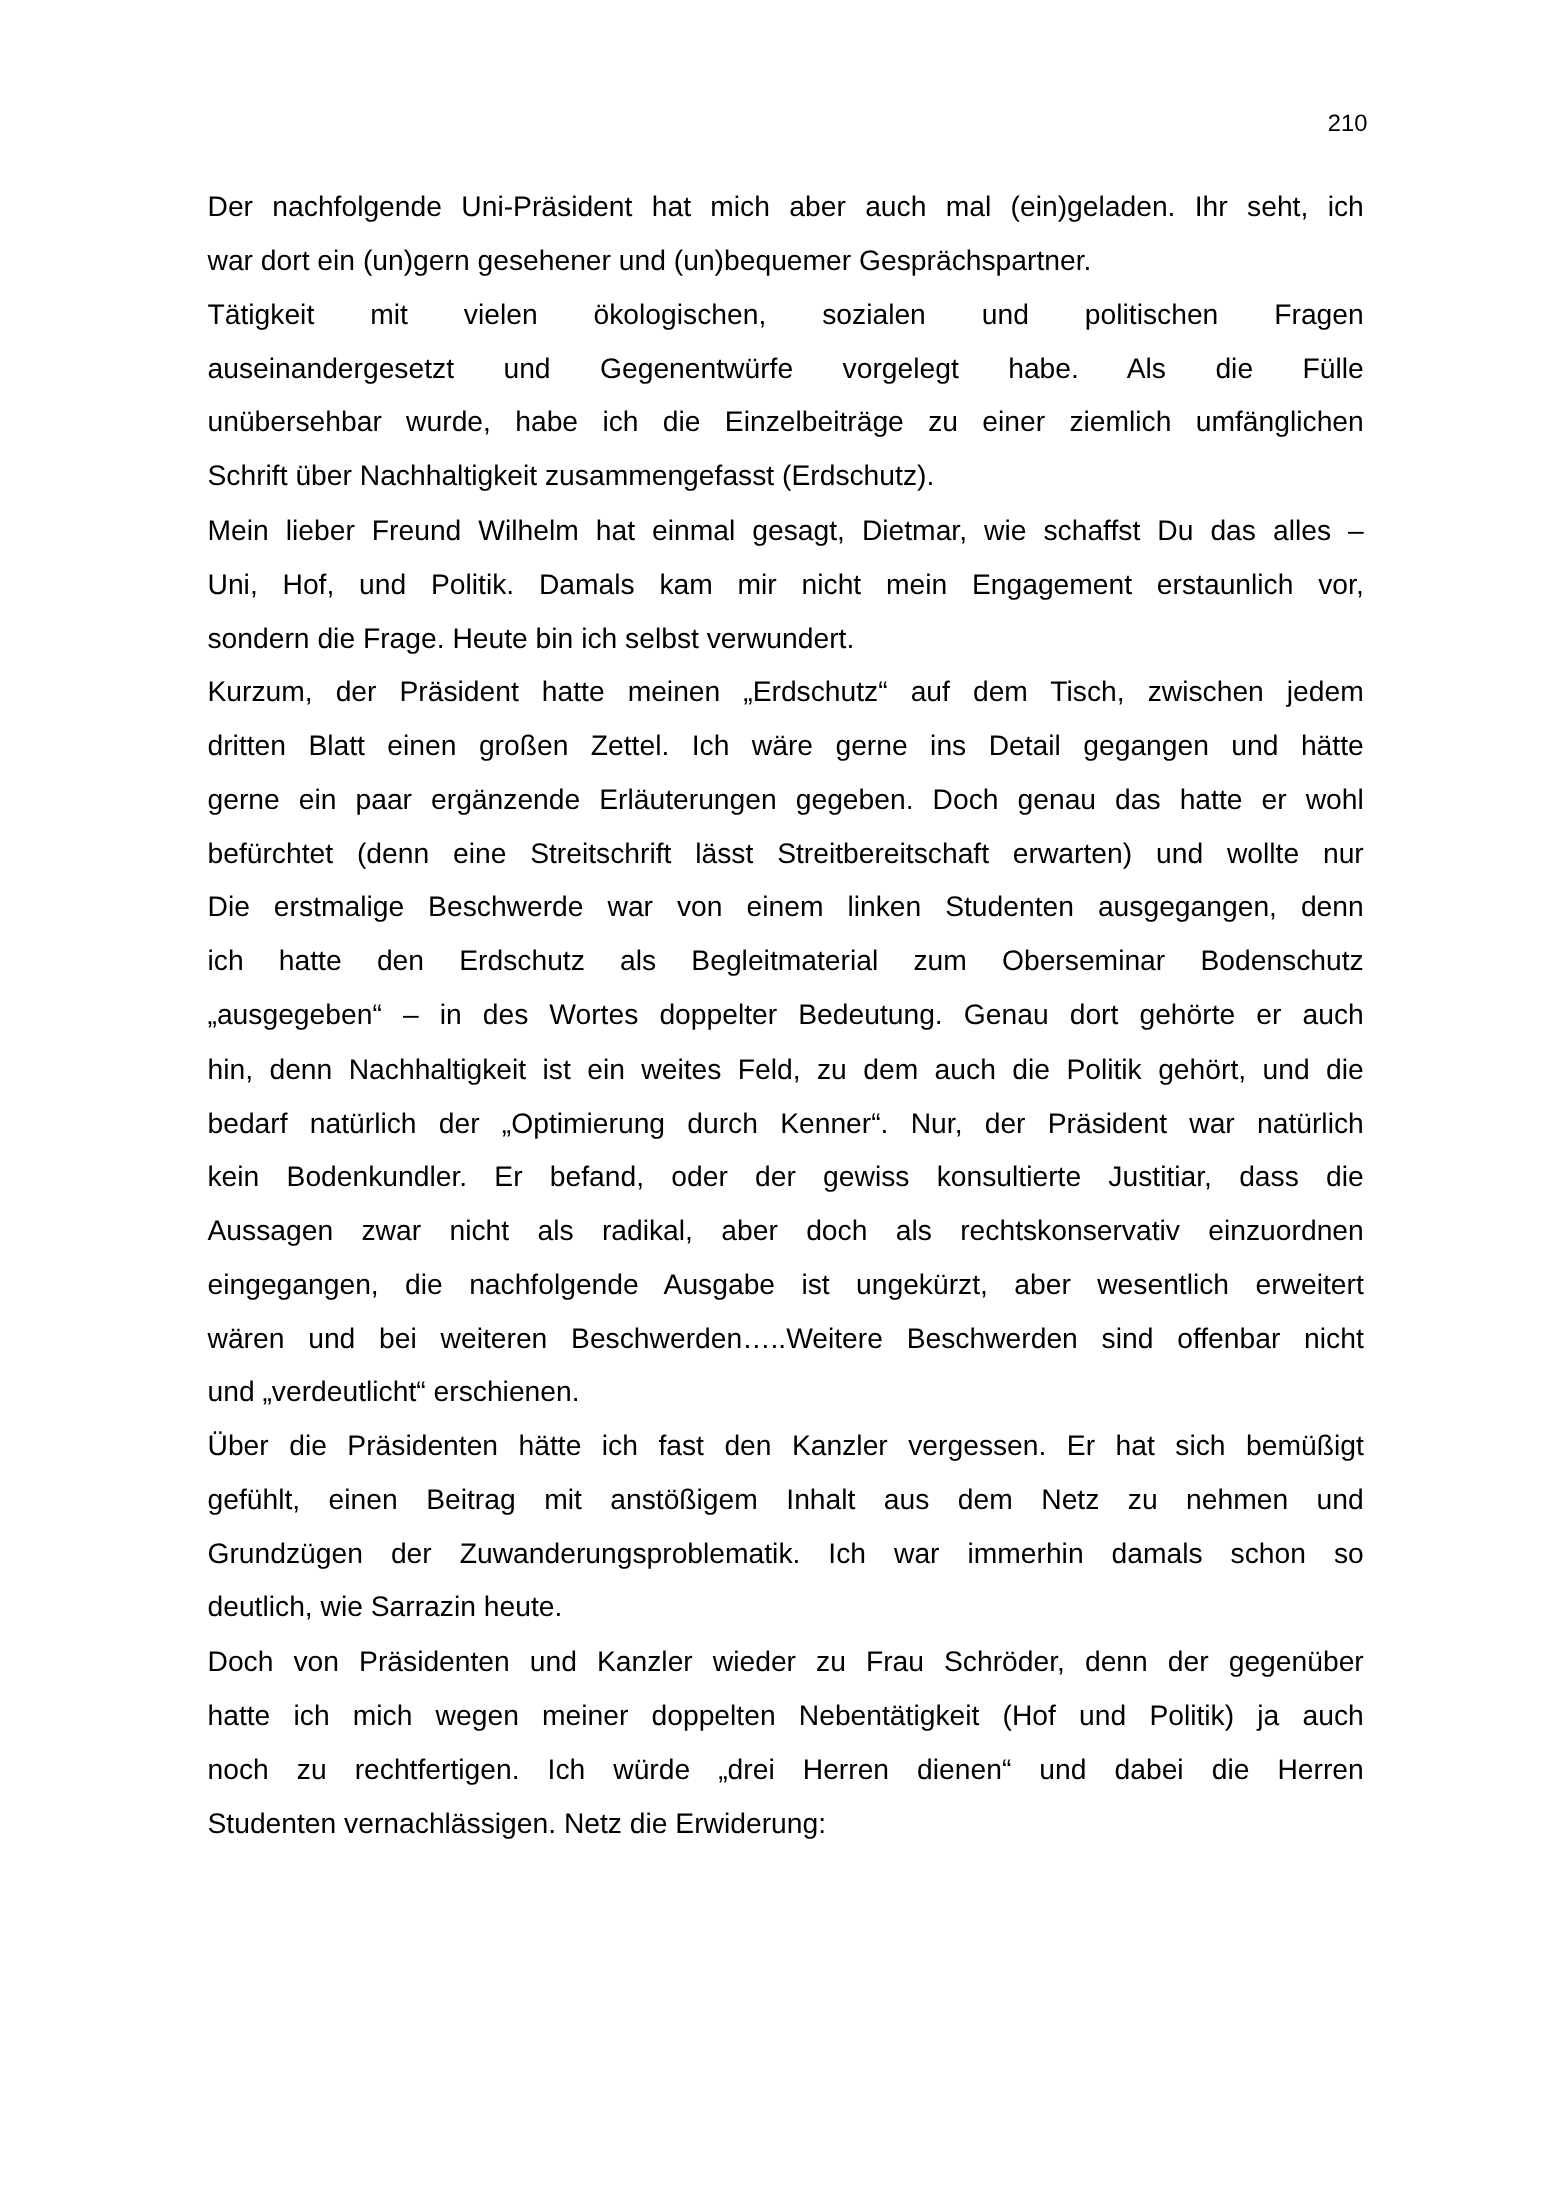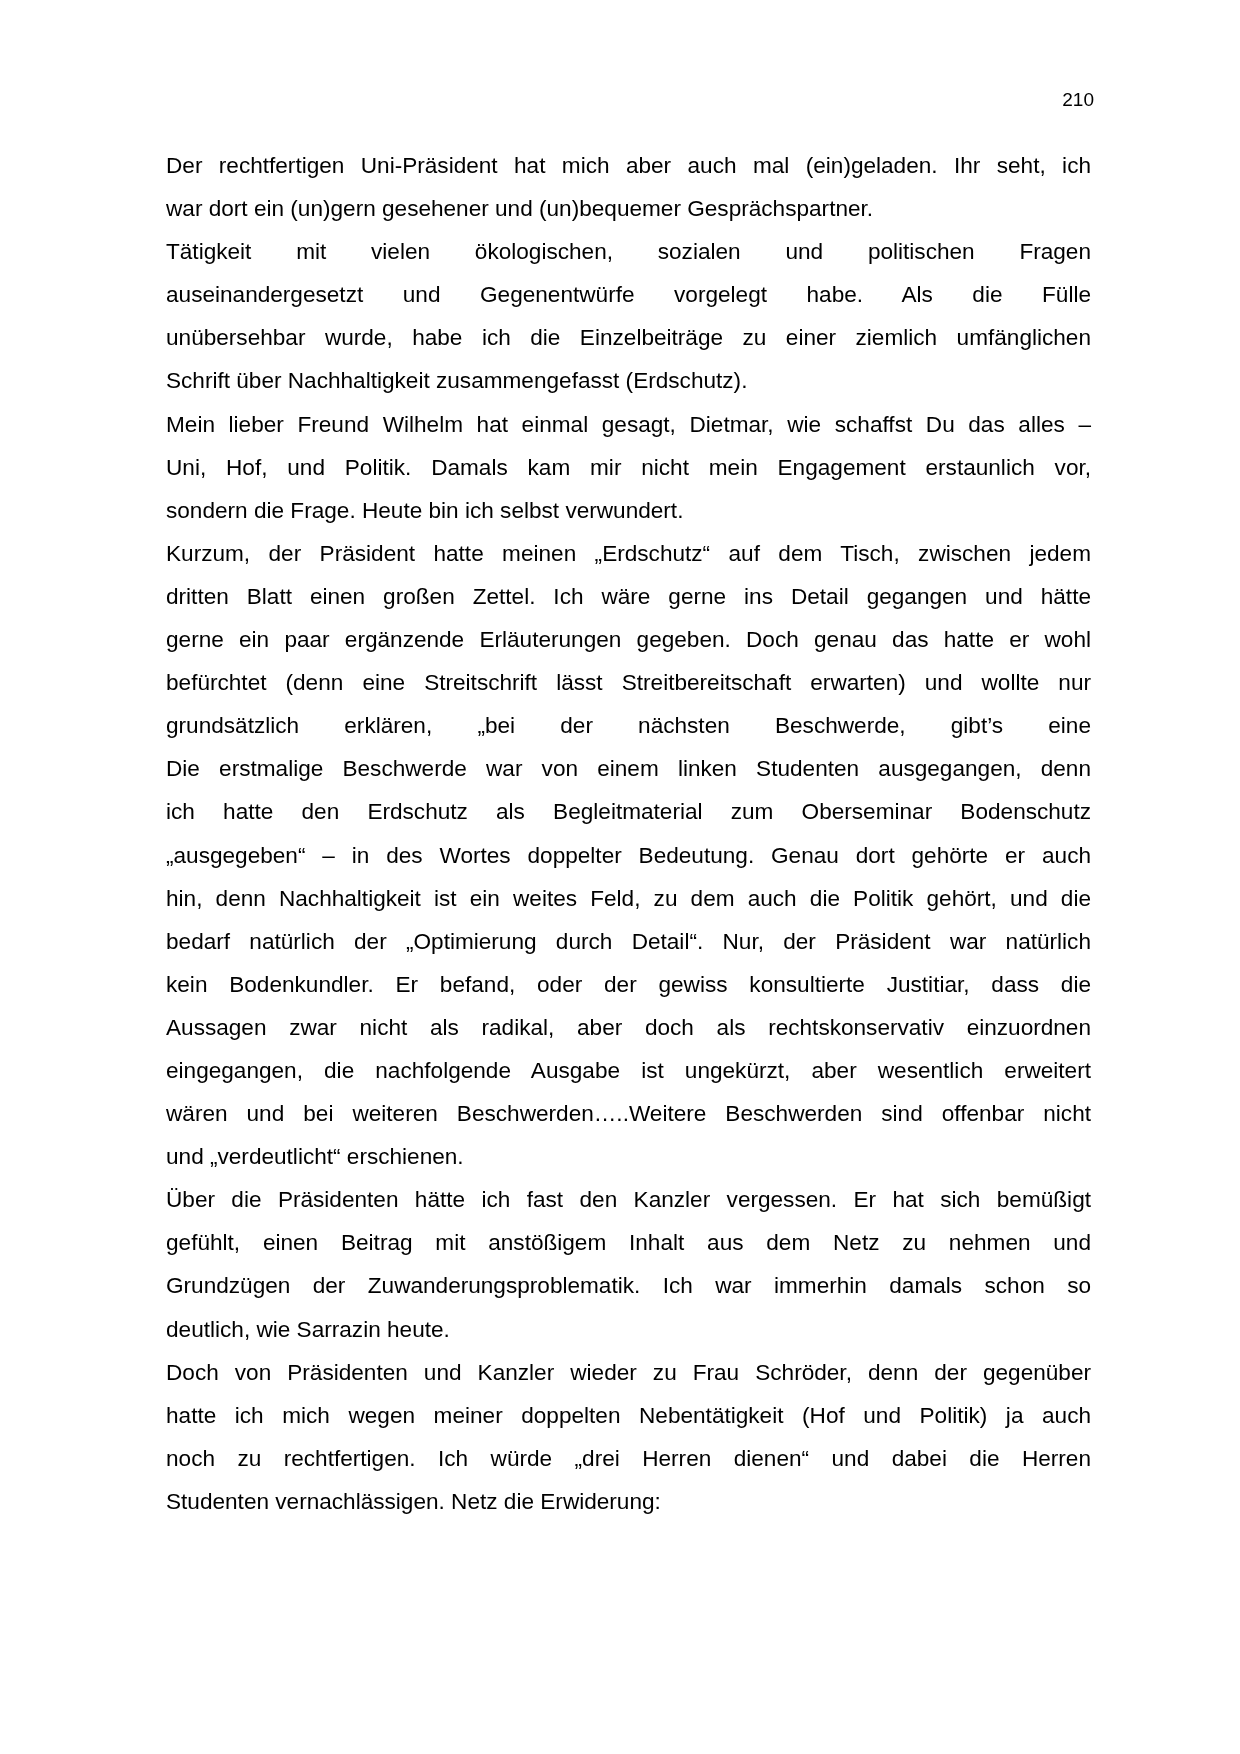--- a/index.html
+++ b/index.html
@@ -21,47 +21,46 @@
     }
     .line.last { text-align: center; text-align-last: left; }
   </style>
 </head>
 <body>
 
 <div class="page-number">210</div>
 
 <div class="body-text">
   <div class="paragraph">
-    <span class="line">Der rechtfertigen Uni-Präsident hat mich aber auch mal (ein)geladen. Ihr seht, ich</span>
+    <span class="line">Der nachfolgende Uni-Präsident hat mich aber auch mal (ein)geladen. Ihr seht, ich</span>
     <span class="line last">war dort ein (un)gern gesehener und (un)bequemer Gesprächspartner.</span>
   </div>
   <div class="paragraph">
     <span class="line">Tätigkeit mit vielen ökologischen, sozialen und politischen Fragen</span>
     <span class="line">auseinandergesetzt und Gegenentwürfe vorgelegt habe. Als die Fülle</span>
     <span class="line">unübersehbar wurde, habe ich die Einzelbeiträge zu einer ziemlich umfänglichen</span>
     <span class="line last">Schrift über Nachhaltigkeit zusammengefasst (Erdschutz).</span>
   </div>
   <div class="paragraph">
     <span class="line">Mein lieber Freund Wilhelm hat einmal gesagt, Dietmar, wie schaffst Du das alles –</span>
     <span class="line">Uni, Hof, und Politik. Damals kam mir nicht mein Engagement erstaunlich vor,</span>
     <span class="line last">sondern die Frage. Heute bin ich selbst verwundert.</span>
   </div>
   <div class="paragraph">
     <span class="line">Kurzum, der Präsident hatte meinen „Erdschutz“ auf dem Tisch,  zwischen jedem</span>
     <span class="line">dritten Blatt einen großen Zettel. Ich wäre gerne ins Detail gegangen und hätte</span>
     <span class="line">gerne ein paar ergänzende Erläuterungen gegeben. Doch genau das hatte er wohl</span>
     <span class="line">befürchtet (denn eine Streitschrift lässt Streitbereitschaft erwarten) und wollte nur</span>
-    <span class="line">grundsätzlich erklären, „bei der nächsten Beschwerde, gibt’s eine</span>
   </div>
   <div class="paragraph">
     <span class="line">Die erstmalige  Beschwerde war von einem linken Studenten ausgegangen, denn</span>
     <span class="line">ich hatte den Erdschutz als Begleitmaterial zum Oberseminar Bodenschutz</span>
     <span class="line">„ausgegeben“ – in des Wortes doppelter Bedeutung. Genau dort gehörte er auch</span>
     <span class="line">hin, denn Nachhaltigkeit ist ein weites Feld, zu dem auch die Politik gehört, und die</span>
-    <span class="line">bedarf natürlich der „Optimierung durch Detail“. Nur, der Präsident war natürlich</span>
+    <span class="line">bedarf natürlich der „Optimierung durch Kenner“. Nur, der Präsident war natürlich</span>
     <span class="line">kein Bodenkundler. Er befand, oder der gewiss konsultierte Justitiar, dass  die</span>
     <span class="line">Aussagen zwar nicht als radikal, aber doch als rechtskonservativ einzuordnen</span>
     <span class="line">eingegangen, die nachfolgende Ausgabe ist ungekürzt, aber wesentlich erweitert</span>
     <span class="line">wären und bei weiteren Beschwerden…..Weitere Beschwerden sind offenbar nicht</span>
     <span class="line last">und „verdeutlicht“ erschienen.</span>
   </div>
   <div class="paragraph">
     <span class="line">Über die Präsidenten hätte ich fast den Kanzler vergessen. Er hat sich bemüßigt</span>
     <span class="line">gefühlt, einen Beitrag mit anstößigem Inhalt aus dem Netz zu nehmen und</span>
     <span class="line">Grundzügen der Zuwanderungsproblematik. Ich war immerhin damals schon so</span>

